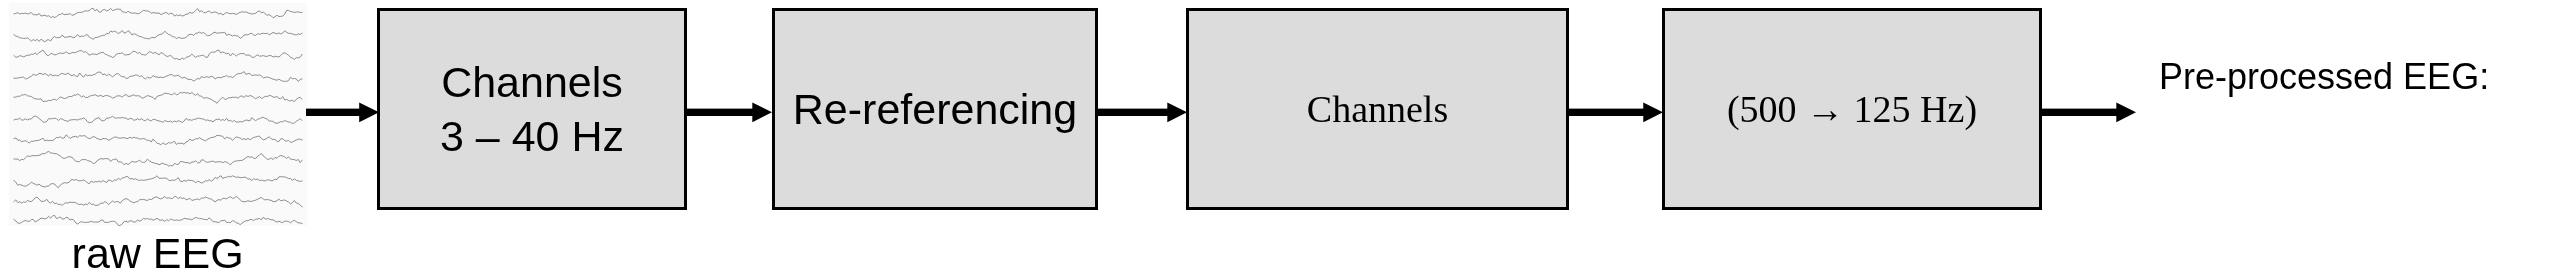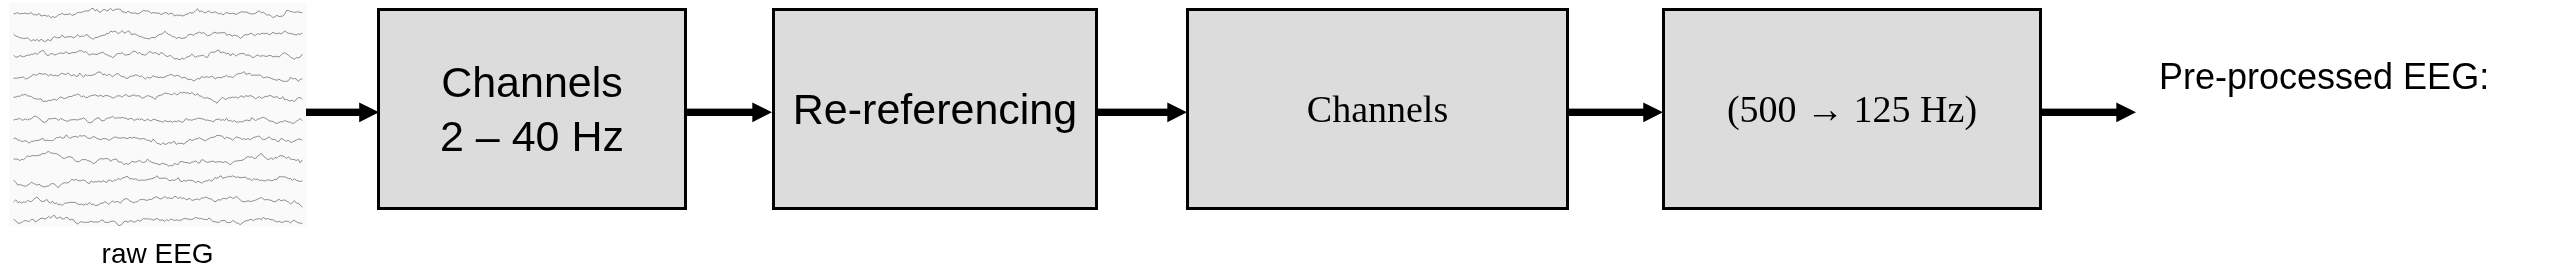--- a/index.html
+++ b/index.html
@@ -27,21 +27,21 @@
   }
   .eeg-panel svg { display: block; width: 100%; height: 100%; }
 
   .eeg-caption {
     position: absolute;
     left: 8.6px;
     top: 229px;
     width: 298px;
     text-align: center;
     font-family: "Liberation Sans", sans-serif;
-    font-size: 28px;
+    font-size: 43px;
     line-height: 49px;
     color: #000000;
     white-space: nowrap;
   }
 
   
   .stage-box {
     position: absolute;
     top: 8px;
     height: 202px;
@@ -123,21 +123,21 @@
   <div class="arrow" id="arrow-1">
     <svg viewBox="0 0 118 40" preserveAspectRatio="none">
       <rect x="0" y="14" width="94" height="12" fill="#000000"></rect>
       <polygon points="86,4 118,20 86,36" fill="#000000"></polygon>
     </svg>
   </div>
 
   <div class="stage-box sans" id="box-filtering">
     <span class="stage-label">
       <span class="ln">Channels</span>
-      <span class="ln">2 – 40 Hz</span>
+      <span class="ln">3 – 40 Hz</span>
     </span>
   </div>
 
   <div class="arrow" id="arrow-2">
     <svg viewBox="0 0 140 40" preserveAspectRatio="none">
       <rect x="0" y="14" width="116" height="12" fill="#000000"></rect>
       <polygon points="108,4 140,20 108,36" fill="#000000"></polygon>
     </svg>
   </div>
 

